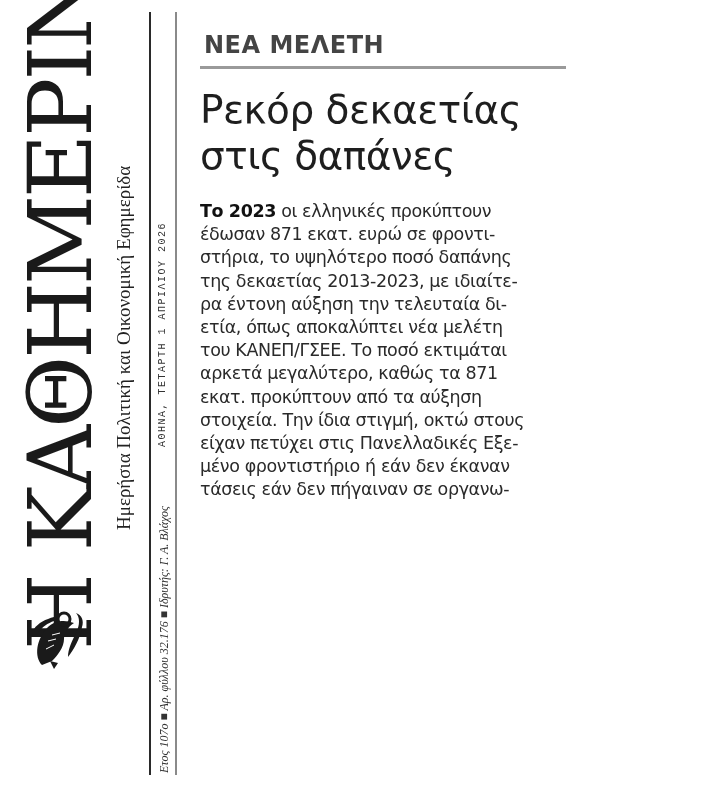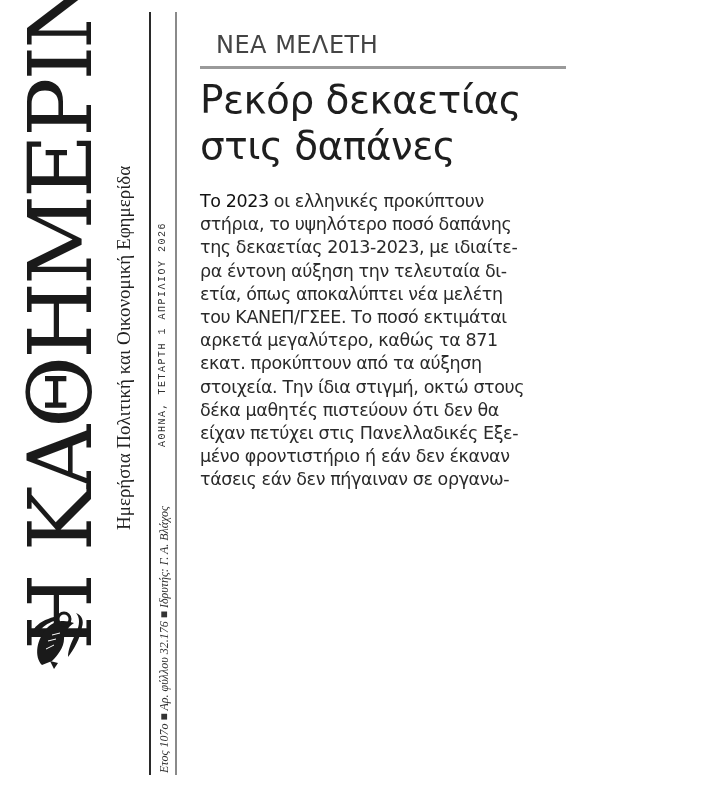--- a/index.html
+++ b/index.html
@@ -28,35 +28,35 @@
     transform-origin:0 0; transform:rotate(-90deg);
     font-family:"Liberation Serif",serif; font-style:italic; font-size:12px; white-space:nowrap; color:#333;
   }
   .rule-dark { position:absolute; left:149px; top:12px; width:2px; height:763px; background:#2a2a2a; }
   .rule-gray { position:absolute; left:175px; top:12px; width:2px; height:763px; background:#8a8a8a; }
 
   .emblem { position:absolute; left:20px; top:605px; width:78px; height:70px; }
 
   .article { position:absolute; left:200px; top:30px; width:370px; }
   .kicker {
-    font-family:"DejaVu Sans","Liberation Sans",sans-serif; font-size:24px; font-weight:400;
-    color:#444; letter-spacing:0.5px; line-height:30px; margin-left:16px;
+    font-family:"DejaVu Sans","Liberation Sans",sans-serif; font-size:24px; font-weight:700;
+    color:#444; letter-spacing:0.5px; line-height:30px; margin-left:4px;
   }
   .kicker-rule { height:3px; background:#9a9a9a; margin-top:6px; width:366px; }
   .headline {
-    margin-top:8px; font-family:"DejaVu Sans","Liberation Sans",sans-serif;
+    margin-top:18px; font-family:"DejaVu Sans","Liberation Sans",sans-serif;
     font-size:39px; line-height:46px; color:#1e1e1e; font-weight:500; letter-spacing:-0.5px;
   }
   .headline div { white-space:nowrap; }
   .body-text {
     margin-top:21px; font-family:"DejaVu Sans","Liberation Sans",sans-serif;
     font-size:17.5px; line-height:23.2px; color:#2a2a2a; letter-spacing:-0.4px;
   }
   .body-text div { white-space:nowrap; }
-  .lead-bold { font-weight:normal; color:#111; }
+  .lead-bold { font-weight:bold; color:#111; }
   .page-ref { font-weight:bold; color:#111; }
 </style>
 </head>
 <body>
 
 <div class="masthead">
   <div class="mast-title">Η ΚΑΘΗΜΕΡΙΝΗ</div>
   <div class="mast-tagline">Ημερήσια Πολιτική και Οικονομική Εφημερίδα</div>
   <div class="rule-dark"></div>
   <div class="mast-date">ΑΘΗΝΑ, ΤΕΤΑΡΤΗ 1 ΑΠΡΙΛΙΟΥ 2026</div>
@@ -81,26 +81,26 @@
   <div class="kicker">ΝΕΑ ΜΕΛΕΤΗ</div>
   <div class="kicker-rule"></div>
 
   <div class="headline">
     <div>Ρεκόρ δεκαετίας</div>
     <div>στις δαπάνες</div>
   </div>
 
   <div class="body-text">
     <div><span class="lead-bold">Το 2023</span><span> οι ελληνικές προκύπτουν</span></div>
+    <div>έδωσαν 871 εκατ. ευρώ σε φροντι-</div>
     <div>στήρια, το υψηλότερο ποσό δαπάνης</div>
     <div>της δεκαετίας 2013-2023, με ιδιαίτε-</div>
     <div>ρα έντονη αύξηση την τελευταία δι-</div>
     <div>ετία, όπως αποκαλύπτει νέα μελέτη</div>
     <div>του ΚΑΝΕΠ/ΓΣΕΕ. Το ποσό εκτιμάται</div>
     <div>αρκετά μεγαλύτερο, καθώς τα 871</div>
     <div>εκατ. προκύπτουν από τα αύξηση</div>
     <div>στοιχεία. Την ίδια στιγμή, οκτώ στους</div>
-    <div>δέκα μαθητές πιστεύουν ότι δεν θα</div>
     <div>είχαν πετύχει στις Πανελλαδικές Εξε-</div>
     <div>μένο φροντιστήριο ή εάν δεν έκαναν</div>
     <div>τάσεις εάν δεν πήγαιναν σε οργανω-</div>
   </div>
 </div>
 
 </body></html>

